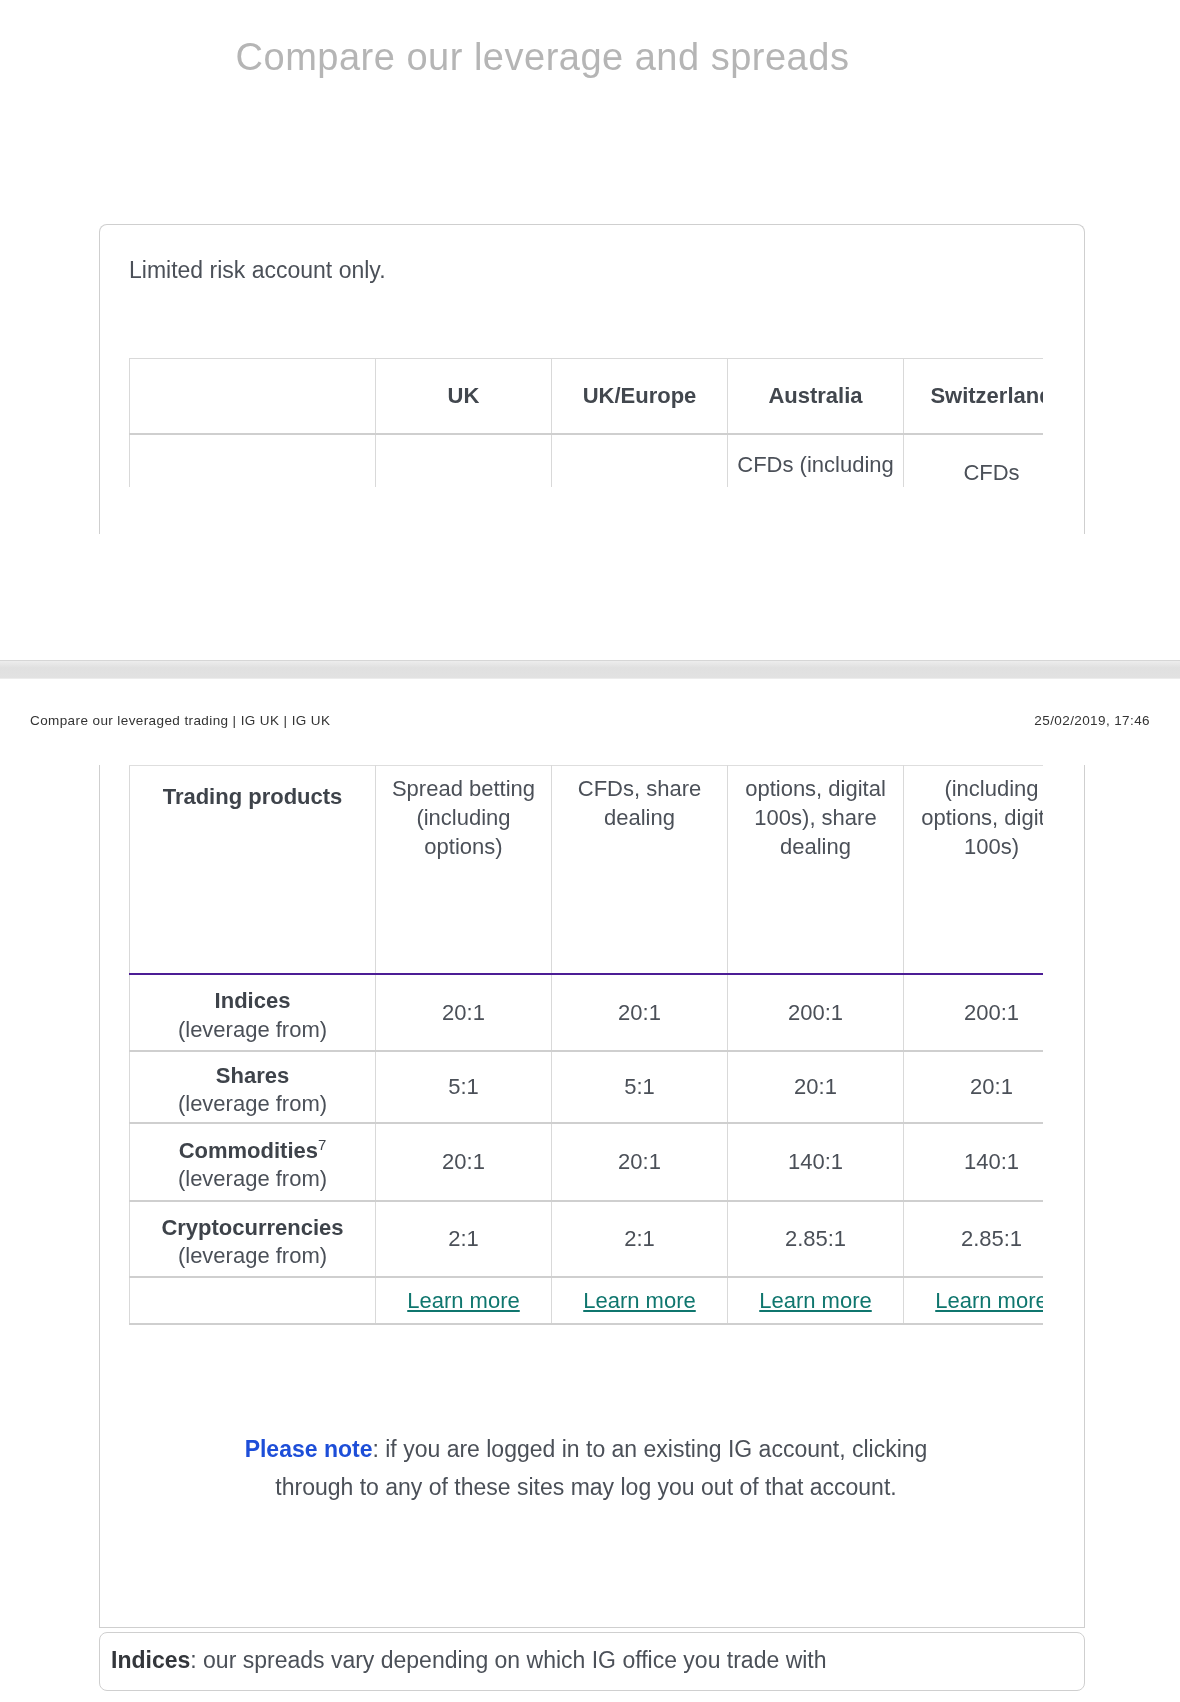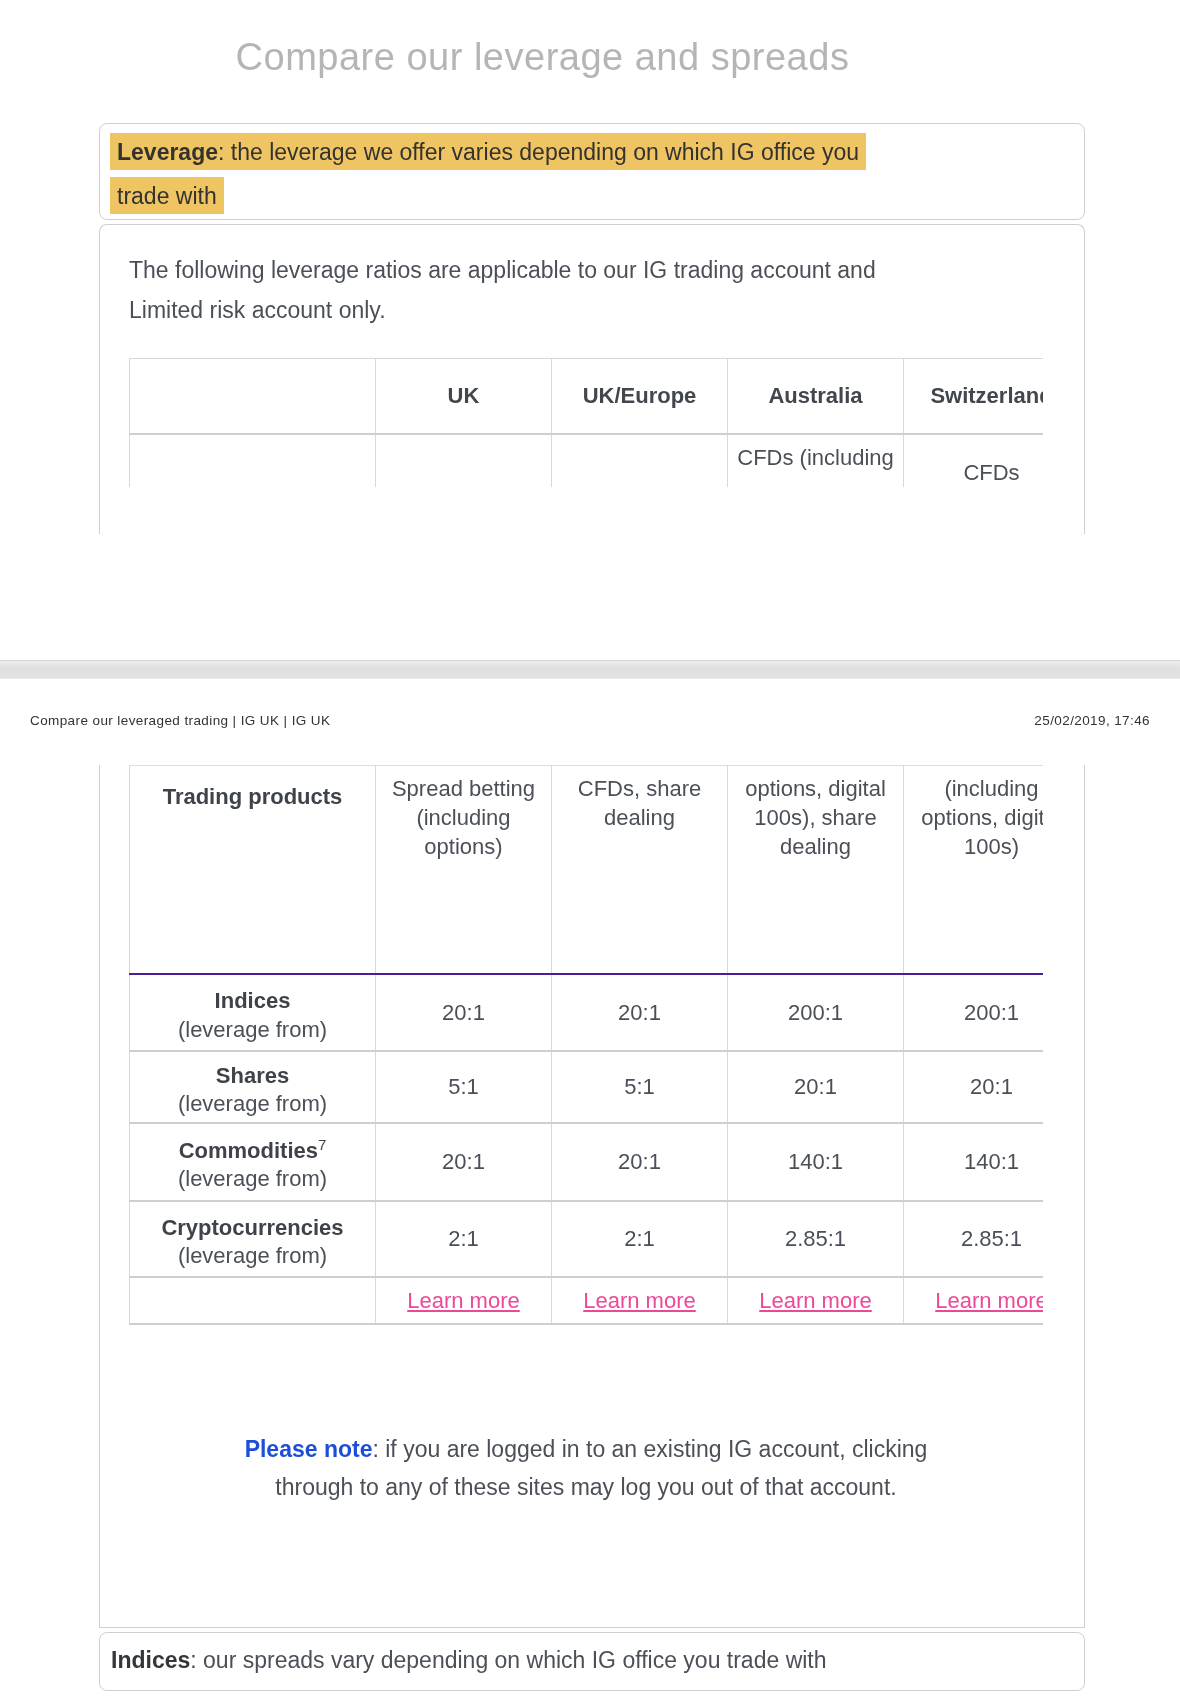--- a/index.html
+++ b/index.html
@@ -31,36 +31,36 @@
             font-size:22px;color:#4b5058;}
   table.lev td{border-left:1px solid #d9d9d9;border-right:1px solid #d9d9d9;
                text-align:center;vertical-align:middle;padding:0;overflow:hidden;}
   table.lev tr td:first-child{border-left:1px solid #d9d9d9;}
   .c1{width:245px;} .c2{width:175px;} .c3{width:175px;} .c4{width:175px;} .c5{width:175px;}
 
   
   .t4 tr.regions td{height:74px;font-weight:700;color:#42474e;
                     border-top:1px solid #d9d9d9;border-bottom:2px solid #cfcfcf;}
   .t4 tr.split td{vertical-align:top;line-height:29px;}
-  .t4 td.pt-a{padding-top:8px;text-align:center;}
+  .t4 td.pt-a{padding-top:15px;text-align:center;}
   .t4 td.pt-s{padding-top:23px;}
 
   
   .t5 td{border-top:1px solid #dedede;}
   .t5 tr.hdrcont td{height:191px;vertical-align:top;line-height:29px;
                     border-bottom:2px solid #4c1d95;padding-top:8px;}
   .t5 tr.hdrcont td.prod{padding-top:16px;font-weight:700;color:#3e434a;}
   .t5 tr.data td{border-bottom:2px solid #cfcfcf;}
   .t5 tr.data td.lab{line-height:28px;}
   .rname{font-weight:700;color:#3e434a;}
   .rname sup{font-size:15px;font-weight:400;}
   .t5 tr.learn td{height:45px;border-bottom:2px solid #cfcfcf;}
   .h-forex td{height:76px;} .h-indices td{height:75px;} .h-shares td{height:70px;}
   .h-comm td{height:76px;} .h-crypto td{height:74px;}
-  a.learn-link{color:#ec4899;text-decoration:underline;cursor:pointer;}
+  a.learn-link{color:#0f766e;text-decoration:underline;cursor:pointer;}
 
   .p4footer{position:absolute;left:30px;top:560px;width:1120px;font-size:13.5px;
             letter-spacing:.4px;color:#333;}
   .p4footer .right{position:absolute;right:0;top:0;}
 
   .pagebreak{position:absolute;left:0;top:660px;width:1180px;height:19px;
              background:linear-gradient(180deg,#ededed 0%,#e0e0e0 40%,#e2e2e2 100%);
              border-top:1px solid #d6d6d6;border-bottom:1px solid #ececec;box-sizing:border-box;}
 
   .p5header{position:absolute;left:30px;top:713px;width:1120px;font-size:13.5px;
@@ -79,29 +79,24 @@
   .boxS .txt{position:absolute;left:11px;top:14px;font-size:23px;color:#4b5058;}
   .boxS .txt b{font-weight:700;color:#33363b;}
 </style>
 </head>
 <body>
 
 <div id="canvas">
 
   <div class="doc-title">Compare our leverage and spreads</div>
 
-  <div class="boxA">
-    <span class="hl-line hl1"><b>Leverage</b><span>: the leverage we offer varies depending on which IG office you</span></span>
-    <span class="hl-line hl2">trade with</span>
-  </div>
 
   <div class="boxB"></div>
 
   <div class="intro">
-    <div>The following leverage ratios are applicable to our IG trading account and</div>
     <div>Limited risk account only.</div>
   </div>
 
   <div class="tblwrap tw4">
     <table class="lev t4">
       <tbody>
           <tr class="regions">
         <td class="c1"></td>
         <td class="c2">UK</td>
         <td class="c3">UK/Europe</td>

